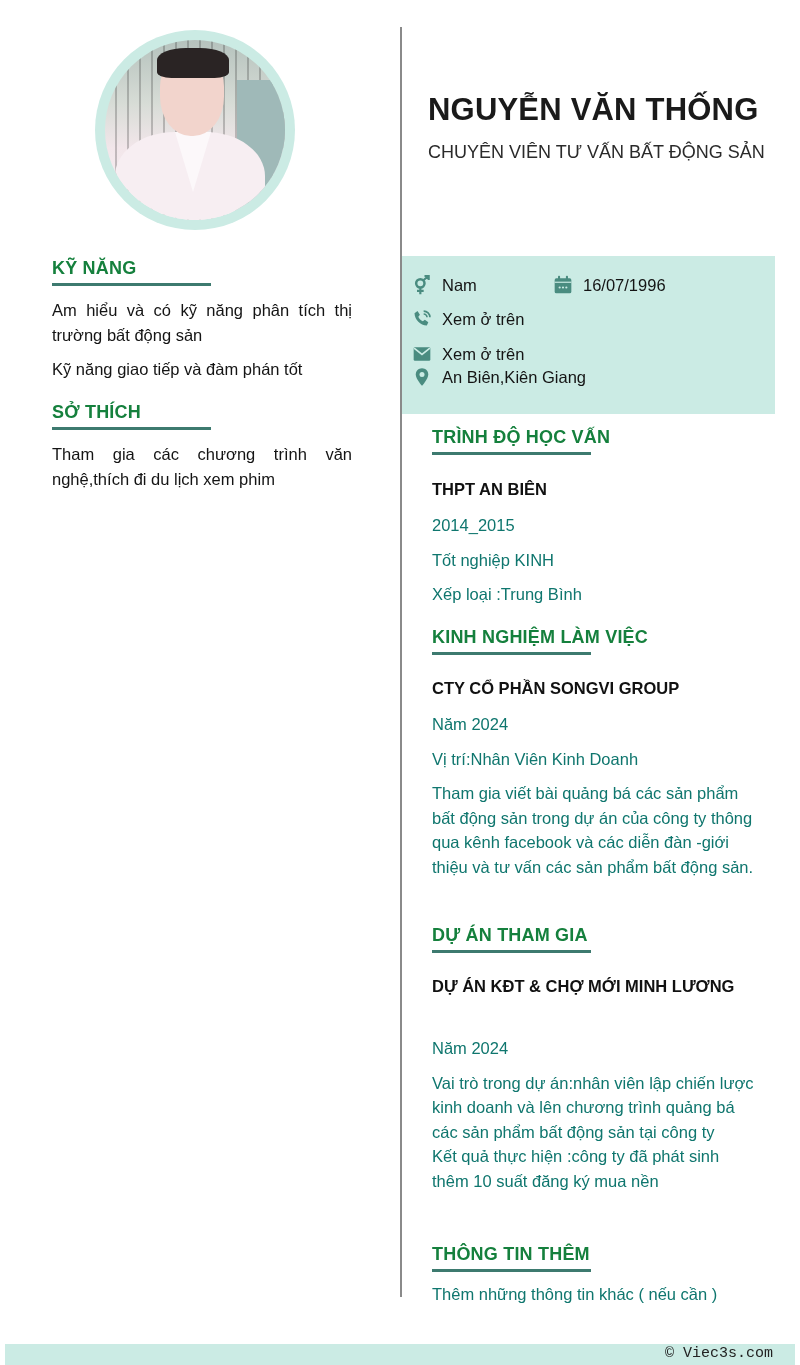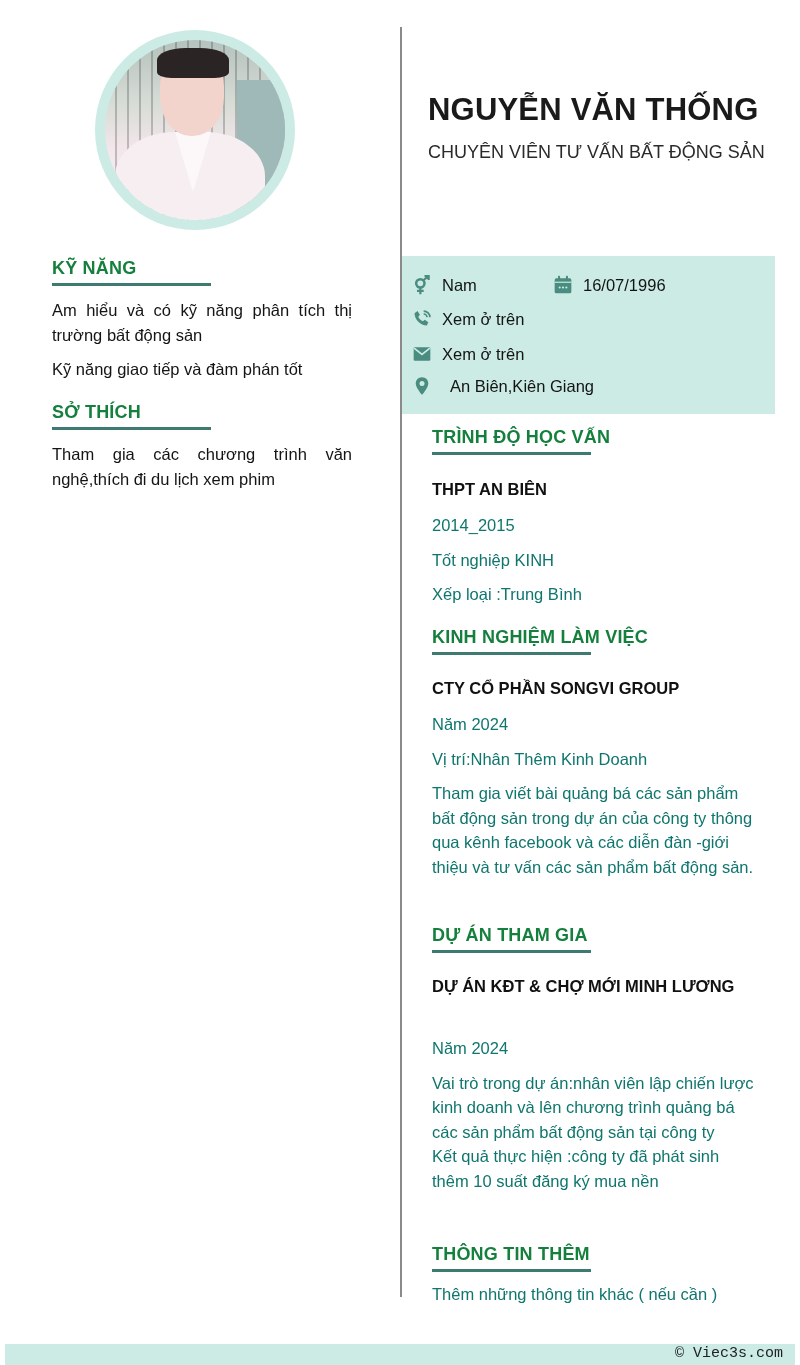--- a/index.html
+++ b/index.html
@@ -41,21 +41,21 @@
     .c-icon { width: 20px; height: 20px; margin-right: 10px; display: flex; align-items: center; justify-content: center; }
     .c-icon svg { width: 20px; height: 20px; fill: #4a8c80; }
 
     
     .right { position: absolute; left: 432px; width: 330px; }
     .right .sub-bold { font-weight: 700; font-size: 16.5px; color: #111; line-height: 24px; }
     .right .line { font-size: 16.5px; line-height: 24.5px; color: #0f766e; }
 
     
     .footer { position: absolute; left: 5px; top: 1344px; width: 790px; height: 21px; background: #cbebe4; }
-    .footer-text { position: absolute; right: 12px; top: 1px; font-family: "Liberation Mono", "DejaVu Sans Mono", monospace; font-size: 15px; color: #222; }
+    .footer-text { position: absolute; right: 22px; top: 1px; font-family: "Liberation Mono", "DejaVu Sans Mono", monospace; font-size: 15px; color: #222; }
   </style>
 </head>
 <body>
 
 <div class="divider"></div>
 
 <div class="avatar-ring">
   <div class="avatar">
     <div class="bars"></div>
     <div class="wall"></div>
@@ -106,21 +106,21 @@
   </div>
   <div class="c-row" style="left:10px; top:84px;">
     <span class="c-icon">
       <svg viewBox="0 0 24 24">
           <rect x="2" y="4" width="20" height="16" rx="1.5"></rect>
           <path d="M2.5 5 L12 12.5 L21.5 5" fill="none" stroke="#cbebe4" stroke-width="2"></path>
         </svg>
     </span>
     <span>Xem ở trên</span>
   </div>
-  <div class="c-row" style="left:10px; top:116px;gap:8px;">
+  <div class="c-row" style="left:10px; top:107px;">
     <span class="c-icon">
       <svg viewBox="0 0 24 24">
           <path d="M12 1.5 C7.6 1.5 4.5 4.8 4.5 9 C4.5 14.5 12 22.5 12 22.5 C12 22.5 19.5 14.5 19.5 9 C19.5 4.8 16.4 1.5 12 1.5 Z"></path>
           <circle cx="12" cy="9" r="3" fill="#cbebe4"></circle>
         </svg>
     </span>
     <span>An Biên,Kiên Giang</span>
   </div>
 </div>
 
@@ -145,21 +145,21 @@
   <div class="line" style="margin-top:12px;">2014_2015</div>
   <div class="line" style="margin-top:10px;">Tốt nghiệp KINH</div>
   <div class="line" style="margin-top:10px;">Xếp loại :Trung Bình</div>
 </div>
 
 <div class="right" style="top:625px;">
   <div class="sec-title">KINH NGHIỆM LÀM VIỆC</div>
   <div class="sec-underline"></div>
   <div class="sub-bold" style="margin-top:21px;">CTY CỔ PHẦN SONGVI GROUP</div>
   <div class="line" style="margin-top:12px;">Năm 2024</div>
-  <div class="line" style="margin-top:10px;">Vị trí:Nhân Thêm Kinh Doanh</div>
+  <div class="line" style="margin-top:10px;">Vị trí:Nhân Viên Kinh Doanh</div>
   <div class="line" style="margin-top:10px; width:322px;">Tham gia viết bài quảng bá các sản phẩm bất động sản trong dự án của công ty thông qua kênh facebook và các diễn đàn -giới thiệu và tư vấn các sản phẩm bất động sản.</div>
 </div>
 
 <div class="right" style="top:923px;">
   <div class="sec-title">DỰ ÁN THAM GIA</div>
   <div class="sec-underline"></div>
   <div class="sub-bold" style="margin-top:21px;">DỰ ÁN KĐT &amp; CHỢ MỚI MINH LƯƠNG</div>
   <div class="line" style="margin-top:38px;">Năm 2024</div>
   <div class="line" style="margin-top:10px; width:322px;">Vai trò trong dự án:nhân viên lập chiến lược kinh doanh và lên chương trình quảng bá các sản phẩm bất động sản tại công ty</div>
   <div class="line" style="width:322px;">Kết quả thực hiện :công ty đã phát sinh thêm 10 suất  đăng ký mua nền</div>

